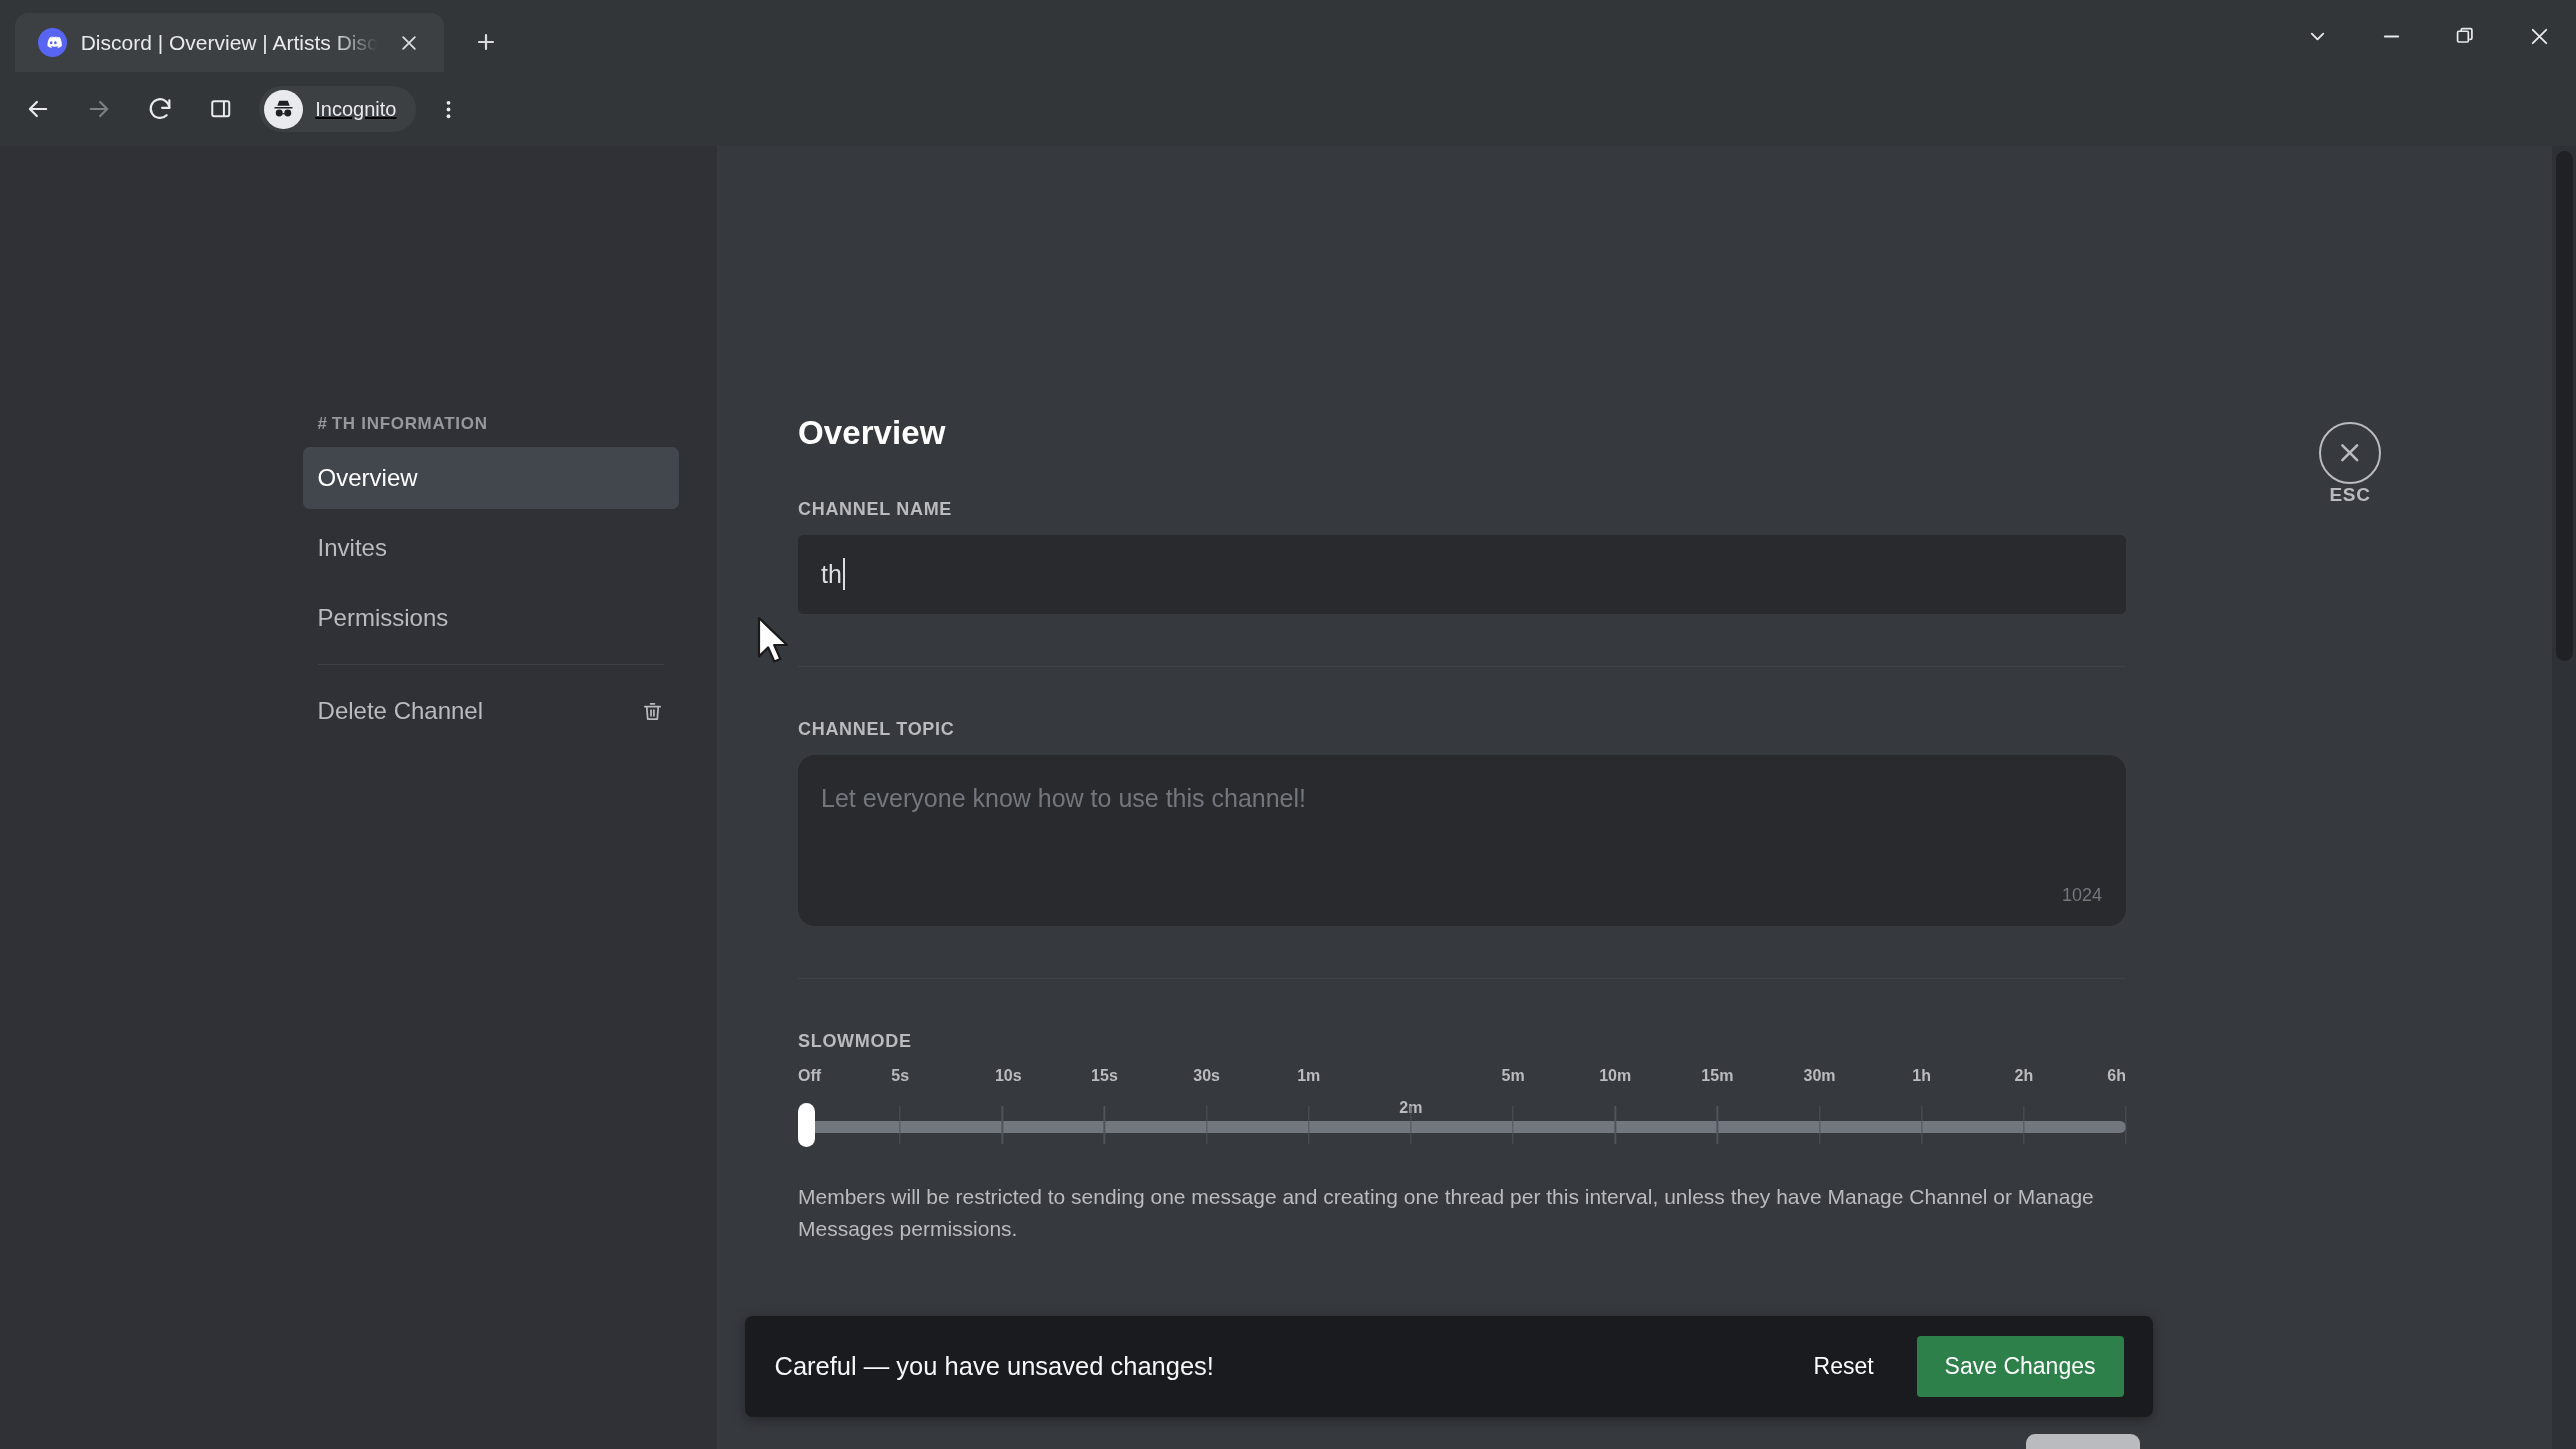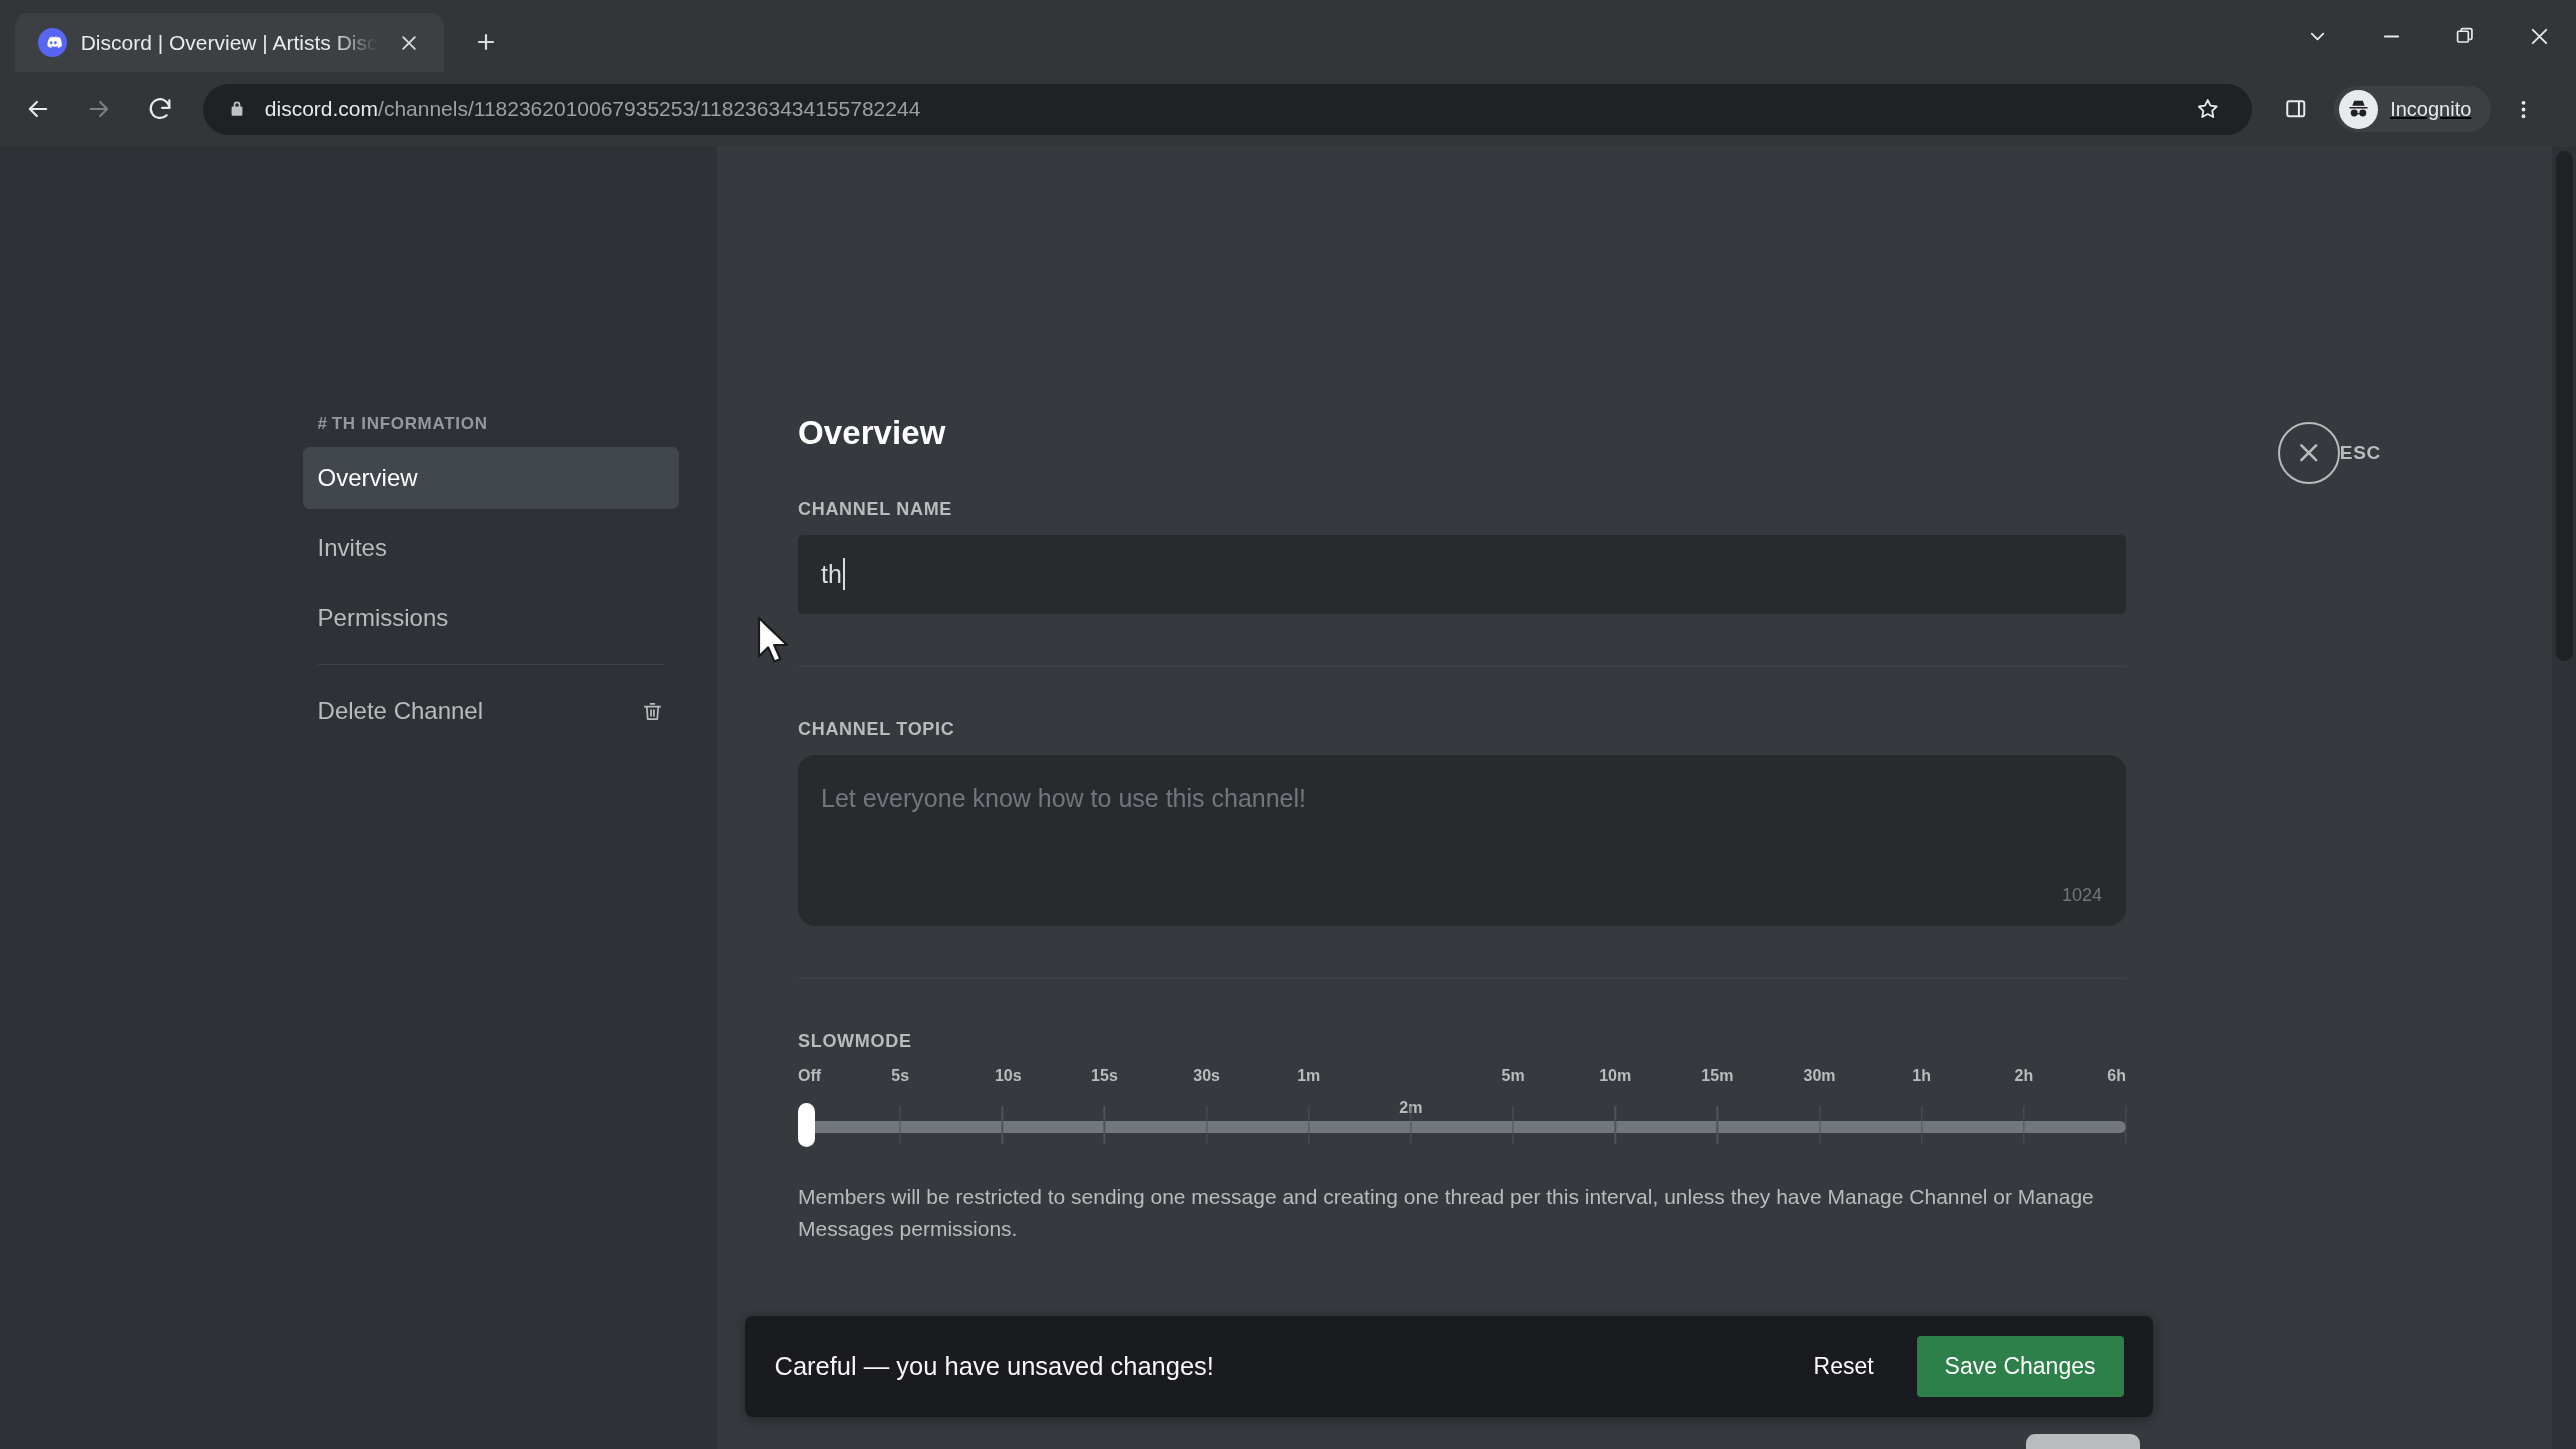--- a/index.html
+++ b/index.html
@@ -159,21 +159,21 @@
     position:absolute; left:0; top:0; width:17.4px; height:44px;
     background:#ffffff; border-radius:8.7px;
   }
   .helptext {
     color:#b9bbbe; font-size:21px; line-height:1.5; margin-top:32px;
     max-width:1315px;
   }
 
   .esc-col {
     position:absolute; top:276px; right:195px;
-    display:flex; flex-direction:row; align-items:center; gap:0;
+    display:flex; flex-direction:column; align-items:center; gap:0;
   }
   .esc-circle {
     width:62px; height:62px; border-radius:50%;
     border:2.7px solid #b9bbbe; display:flex; align-items:center; justify-content:center;
     color:#b9bbbe;
   }
   .esc-text { color:#b9bbbe; font-size:19px; font-weight:700; letter-spacing:0.7px; }
 
   .savebar {
     position:absolute; left:745px; bottom:32px; width:1408px; height:101px;
@@ -264,35 +264,20 @@
           <path d="M5 12h14M13 6l6 6-6 6"></path>
         </svg>
     </div>
     <div class="tbtn">
       <svg width="28" height="28" viewBox="0 0 24 24" fill="none" stroke="currentColor" stroke-width="1.9" stroke-linecap="round" stroke-linejoin="round">
           <path d="M20 11a8 8 0 10-2.3 6.3"></path>
           <path d="M20 4.5V11h-6.2"></path>
         </svg>
     </div>
 
-    <div class="omnibox">
-      <span class="lock">
-        <svg width="20" height="20" viewBox="0 0 24 24" fill="currentColor">
-            <path d="M17 9h-1V7a4 4 0 10-8 0v2H7a1.5 1.5 0 00-1.5 1.5v8A1.5 1.5 0 007 20h10a1.5 1.5 0 001.5-1.5v-8A1.5 1.5 0 0017 9zm-7-2a2 2 0 114 0v2h-4z"></path>
-          </svg>
-      </span>
-      <span class="url"><b>discord.com</b><span>/channels/1182362010067935253/1182363434155782244</span></span>
-      <span class="omni-right">
-        <span class="tbtn">
-          <svg width="25.5" height="25.5" viewBox="0 0 24 24" fill="none" stroke="currentColor" stroke-width="1.7" stroke-linejoin="round">
-              <path d="M12 3.8l2.6 5.3 5.8.8-4.2 4.1 1 5.8-5.2-2.8-5.2 2.8 1-5.8-4.2-4.1 5.8-.8z"></path>
-            </svg>
-        </span>
-      </span>
-    </div>
 
     <div class="tbtn">
       <svg width="25.5" height="25.5" viewBox="0 0 24 24" fill="none" stroke="currentColor" stroke-width="1.9">
           <rect x="4" y="5" width="16" height="14" rx="1.8"></rect>
           <path d="M15 5v14"></path>
         </svg>
     </div>
 
     <div class="incognito-pill">
       <span class="incog-avatar">

